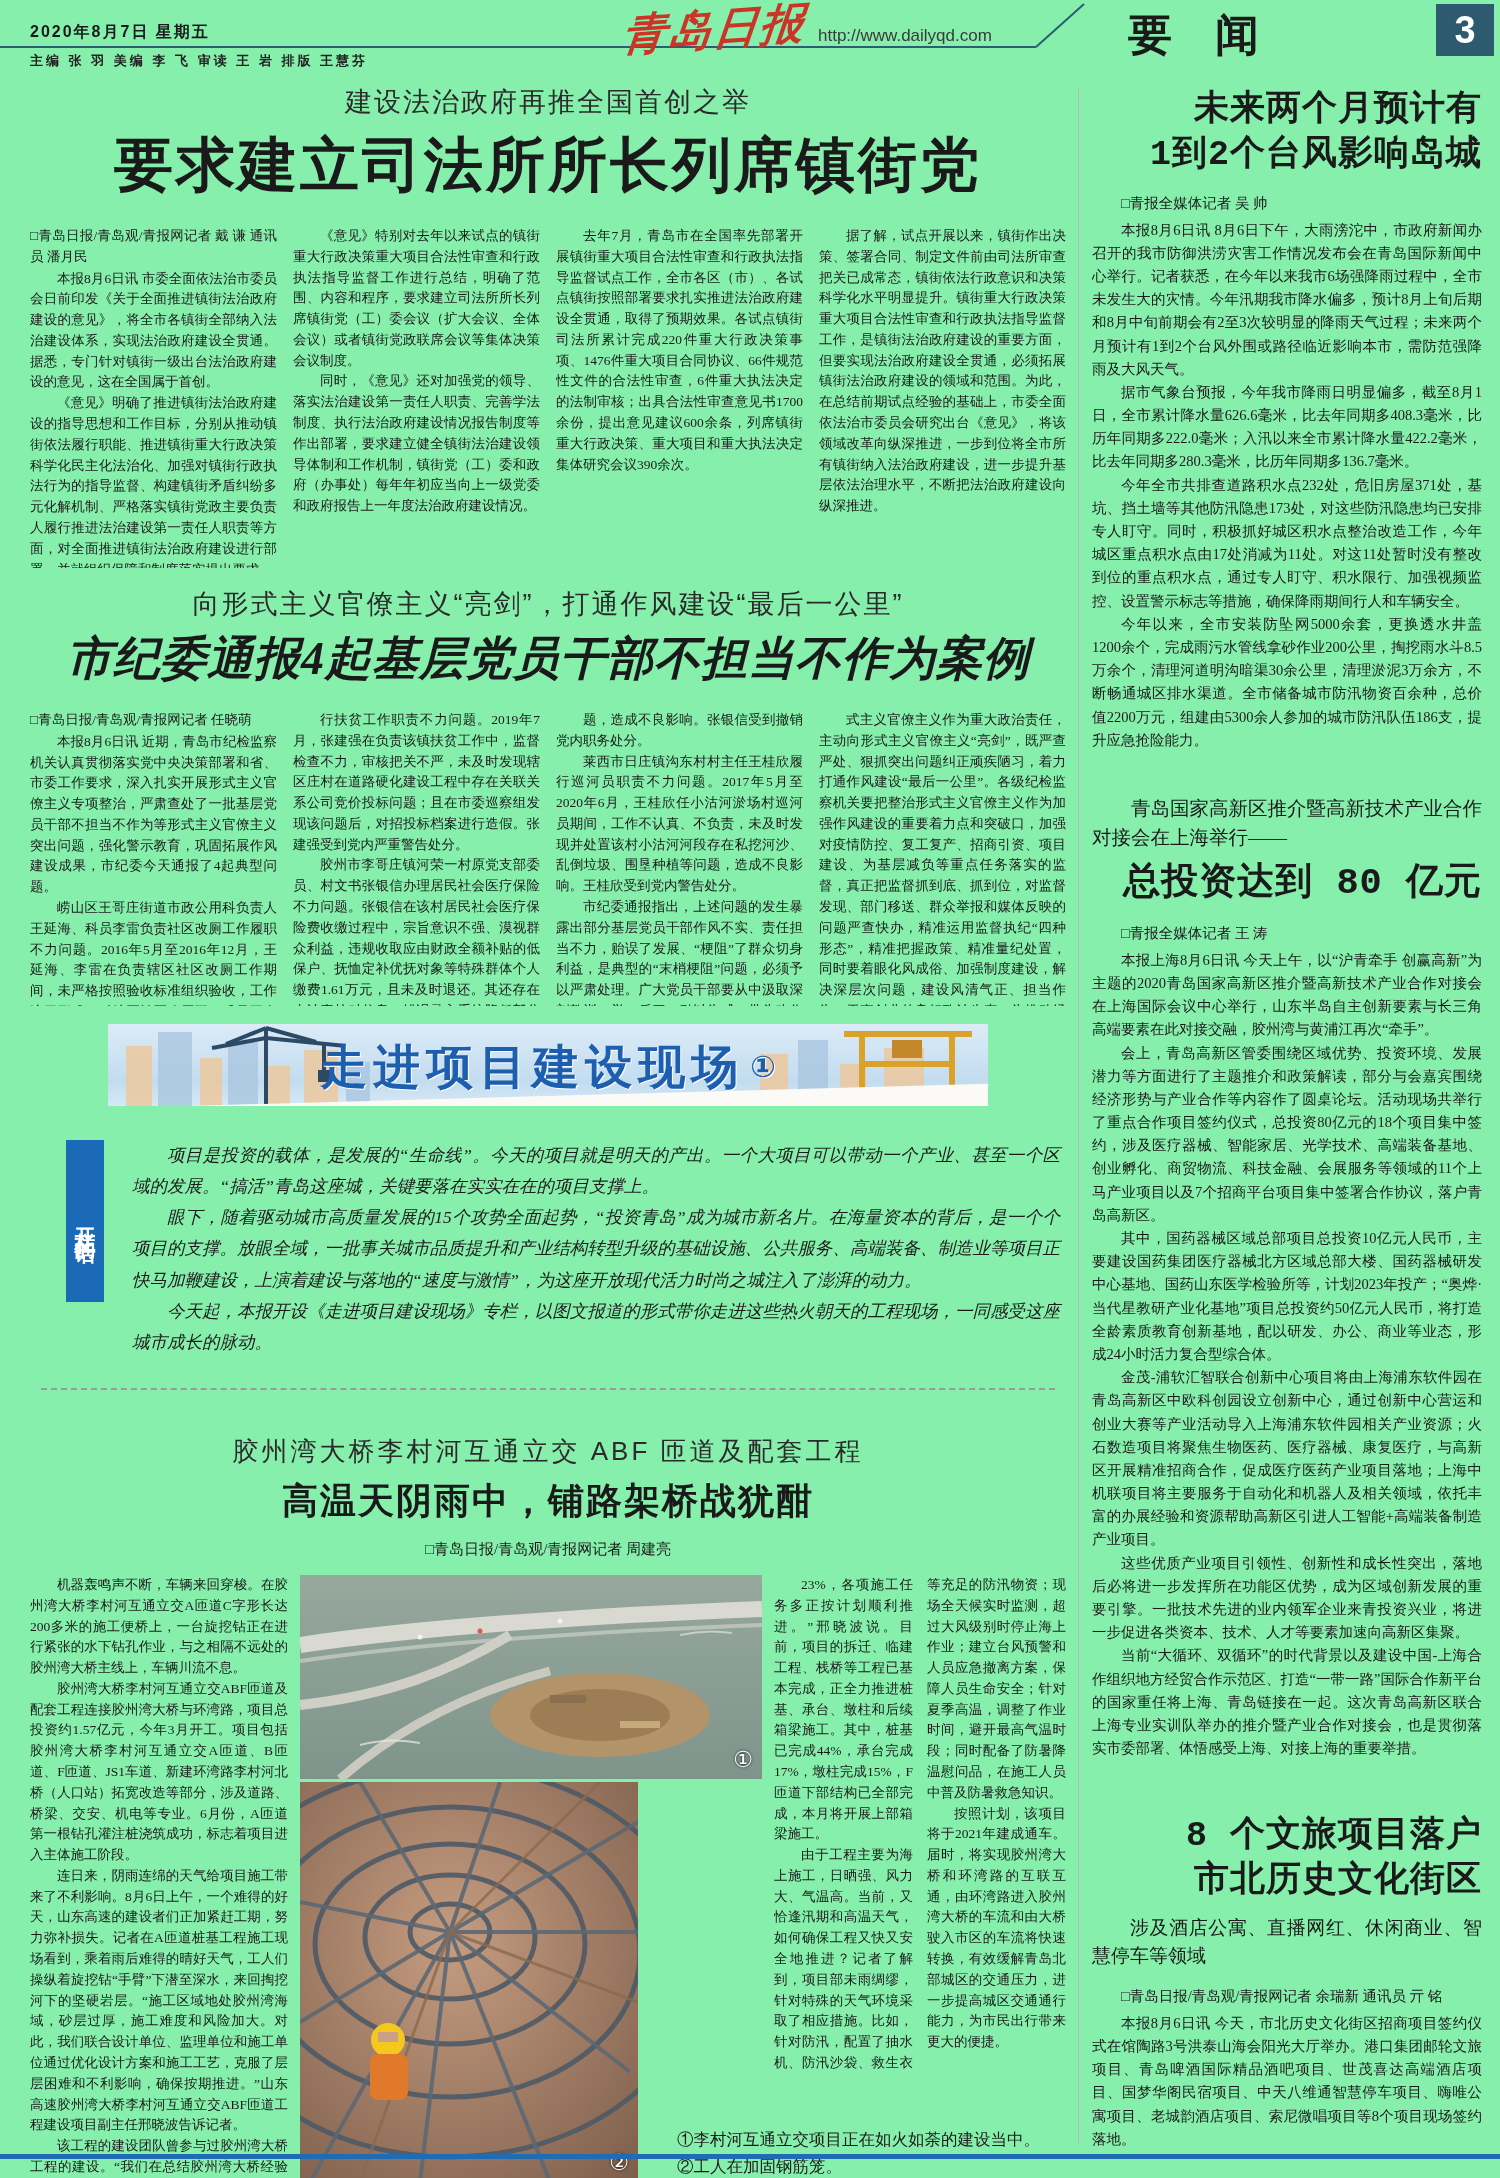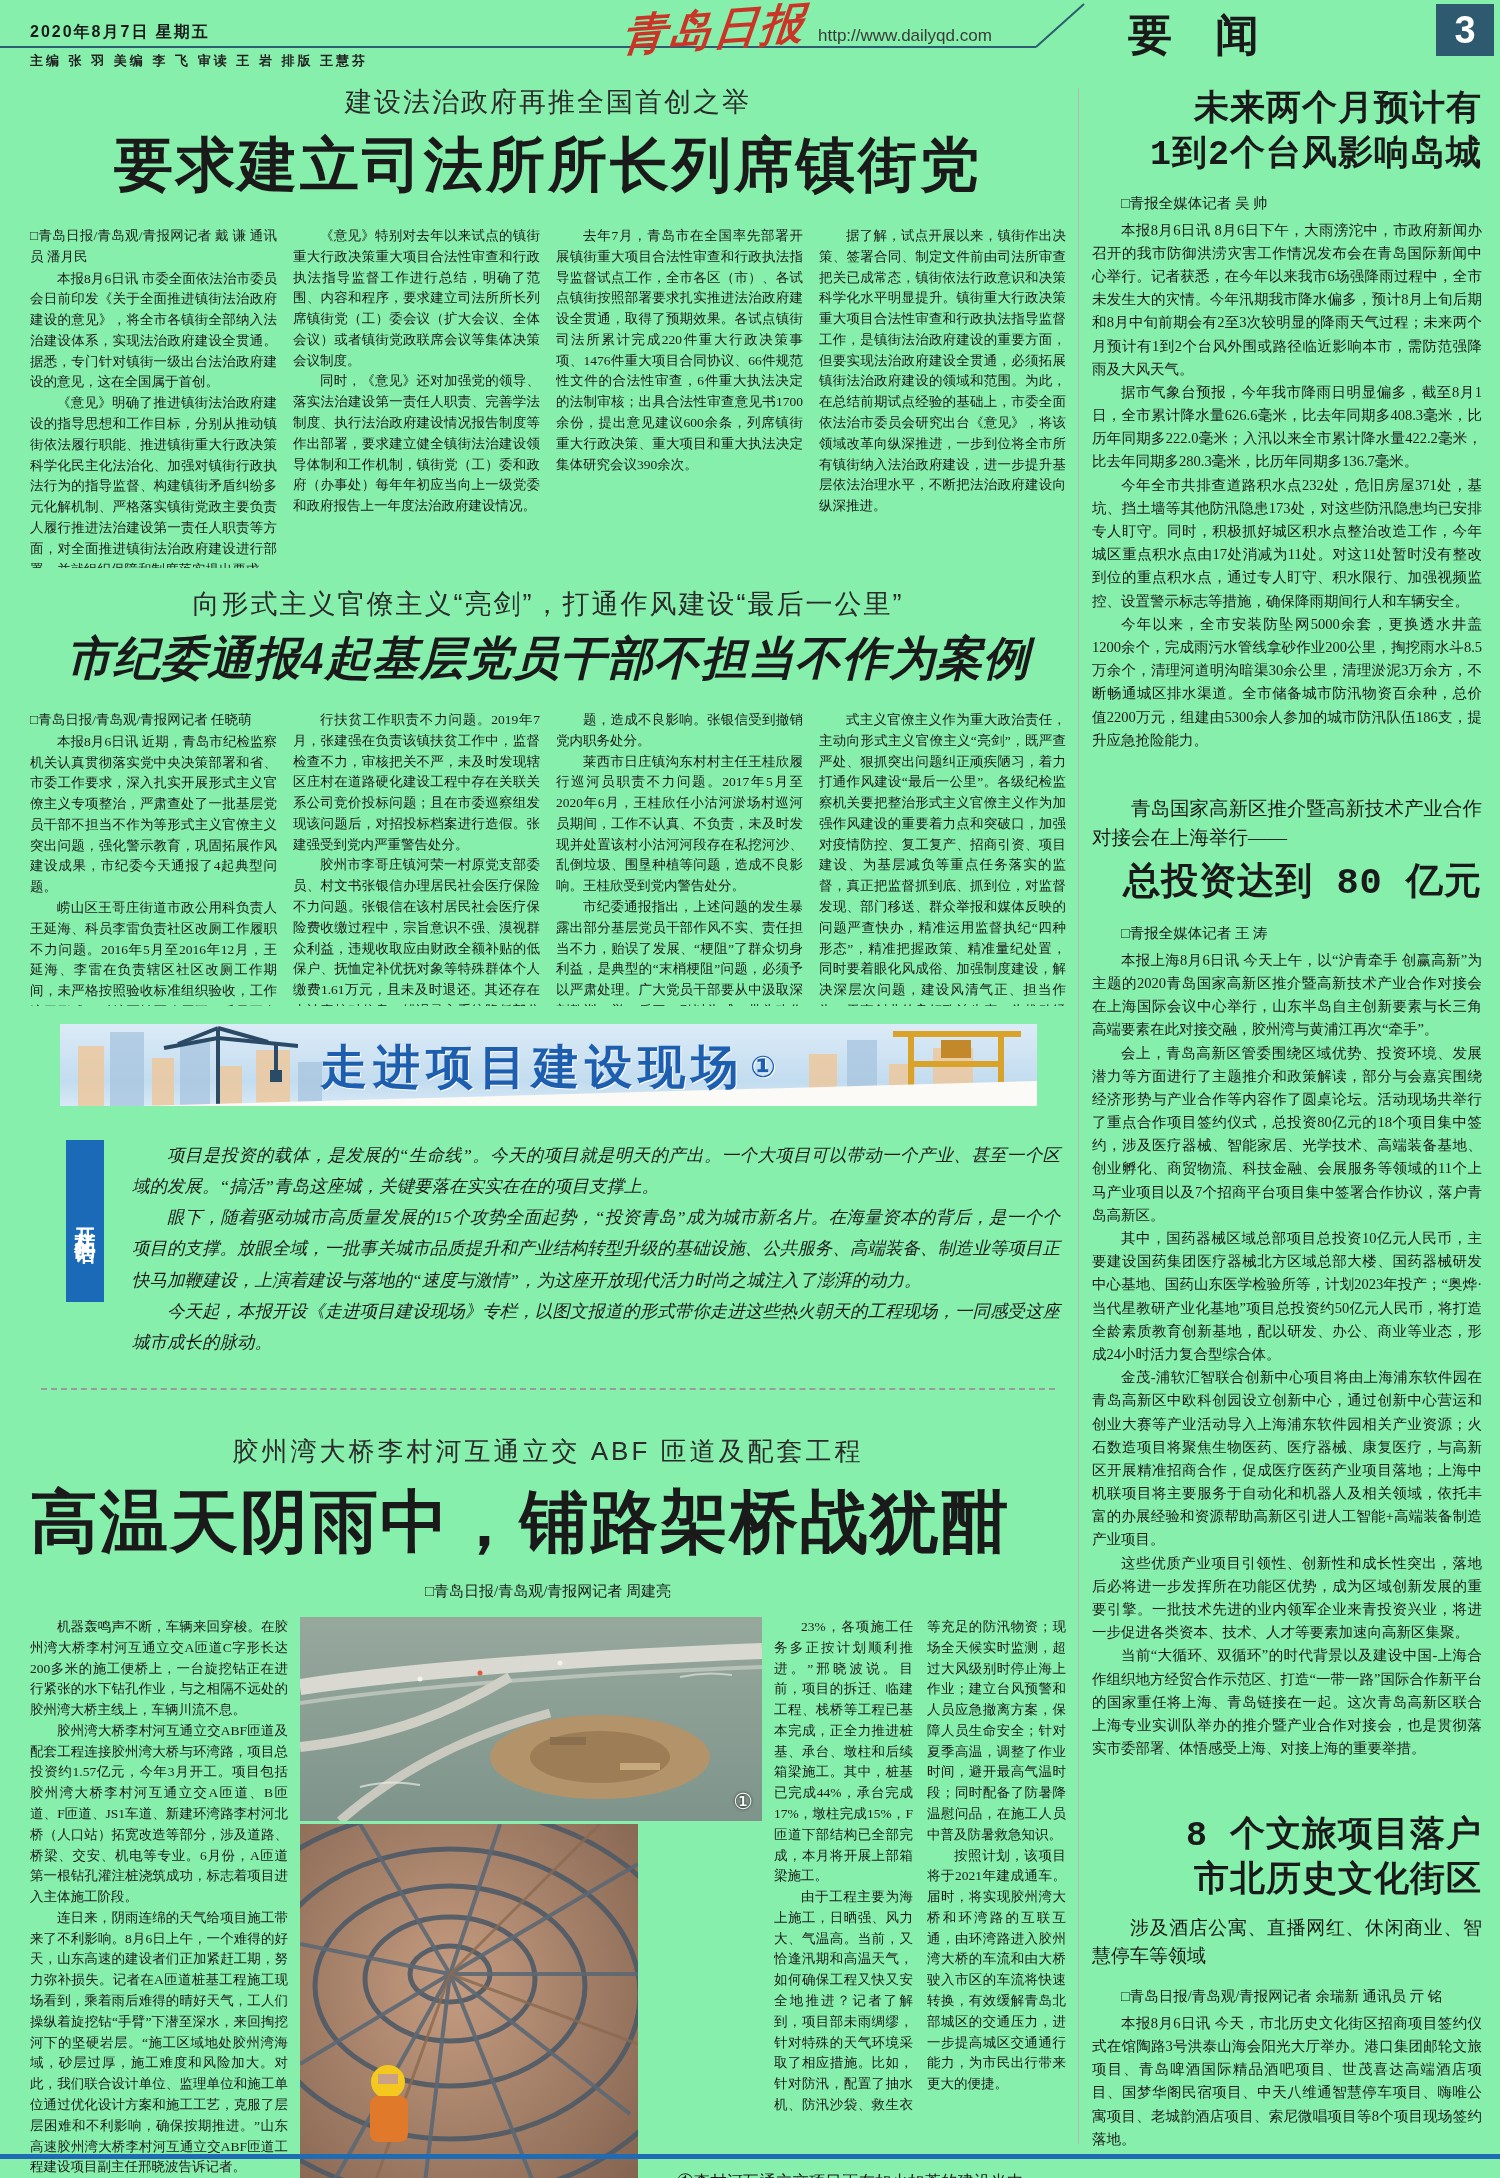--- a/index.html
+++ b/index.html
@@ -23,40 +23,40 @@
   .art-cols { display:flex; gap:16px; margin-top:20px; }
   .art-cols .col { flex:1; font-size:13.5px; line-height:1.54; text-align:justify; overflow:hidden; }
   .col p, .colflow p { text-indent:2em; }
   p.byl { text-indent:0; margin-bottom:1px; }
   .a1 .art-cols { height:342px; }
   .a2 { margin-top:18px; }
   .headline2 { text-align:center; font-size:46px; font-weight:bold; letter-spacing:1px; margin-top:6px; white-space:nowrap;font-style:italic; }
   .a2 .art-cols { height:296px; }
 
   
-  .banner { position:relative; margin:18px auto 0; width:977px; height:82px; background:linear-gradient(180deg,#dcebf7 0%,#c2dcef 70%,#d7e8f5 100%); overflow:hidden; }
+  .banner { position:relative; margin:18px auto 0; width:880px; height:82px; background:linear-gradient(180deg,#dcebf7 0%,#c2dcef 70%,#d7e8f5 100%); overflow:hidden; }
   .bld { position:absolute; bottom:0; background:#ecc89d; opacity:.85; }
   .bld.blue { background:#a9c6e0; opacity:.8; }
   .banner-swoosh { position:absolute; left:-20px; bottom:-34px; width:1060px; height:46px; background:#fbfaf7; transform:rotate(-1.6deg); }
   .banner-title { position:absolute; left:0; right:0; top:12px; text-align:center; font-family:"Liberation Sans","DejaVu Sans",sans-serif; font-weight:bold; font-size:47px; color:#1d5fae; letter-spacing:6px; text-shadow:1px 1px 0 #ffffff; }
   .banner-badge { font-size:30px; vertical-align:6px; margin-left:6px; letter-spacing:0; }
   .banner svg { position:absolute; bottom:0; }
 
   
   .intro { display:flex; margin:34px 0 0 36px; width:994px; }
   .intro-label { width:38px; height:162px; background:#1a6ab8; color:#fff; writing-mode:vertical-rl; text-orientation:upright; font-size:21px; font-weight:bold; letter-spacing:5px; display:flex; align-items:center; justify-content:center; }
   .intro-text { flex:1; padding-left:28px; font-size:17.5px; line-height:1.78; font-style:italic; text-align:justify; color:#1c1c1c; }
   .intro-text p { text-indent:2em; }
 
   .dashes { margin:30px auto 0; width:1014px; border-top:2px dashed #9a9a9a; }
 
   
   .a3 { margin-top:44px; }
   .a3 .kicker { font-size:26px; letter-spacing:3px; }
-  .headline3 { font-size:68px; font-weight:bold; letter-spacing:2px; margin-top:8px; white-space:nowrap; }
+  .headline3 { text-align:center; font-size:36px; font-weight:bold; letter-spacing:2px; margin-top:8px; white-space:nowrap; }
   .a3-byline { text-align:center; font-size:15px; margin-top:14px; }
   .a3-content { position:relative; display:flex; gap:12px; margin-top:16px; height:648px; }
   .a3-left { width:258px; font-size:13.5px; line-height:1.54; text-align:justify; overflow:hidden; }
   .a3-photos { width:462px; }
   .photo { position:relative; background:#9aa89e; }
   .photo1 { width:462px; height:204px; }
   .photo2 { width:338px; height:400px; margin-top:3px; background:#a5806a; }
   .pbadge { position:absolute; right:9px; bottom:6px; color:#fff; font-size:22px; text-shadow:0 0 3px #000; }
   .a3-right { width:292px; height:544px; column-count:2; column-gap:14px; font-size:13.5px; line-height:1.54; text-align:justify; overflow:hidden; }
   .a3-caps { position:absolute; left:614px; top:552px; width:402px; font-size:16.5px; line-height:1.62; }

